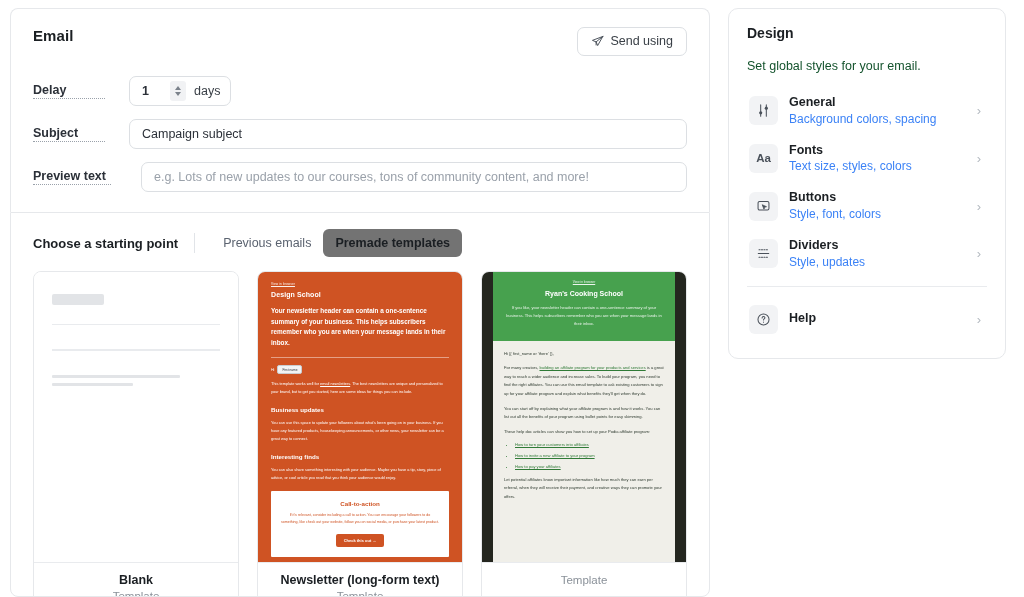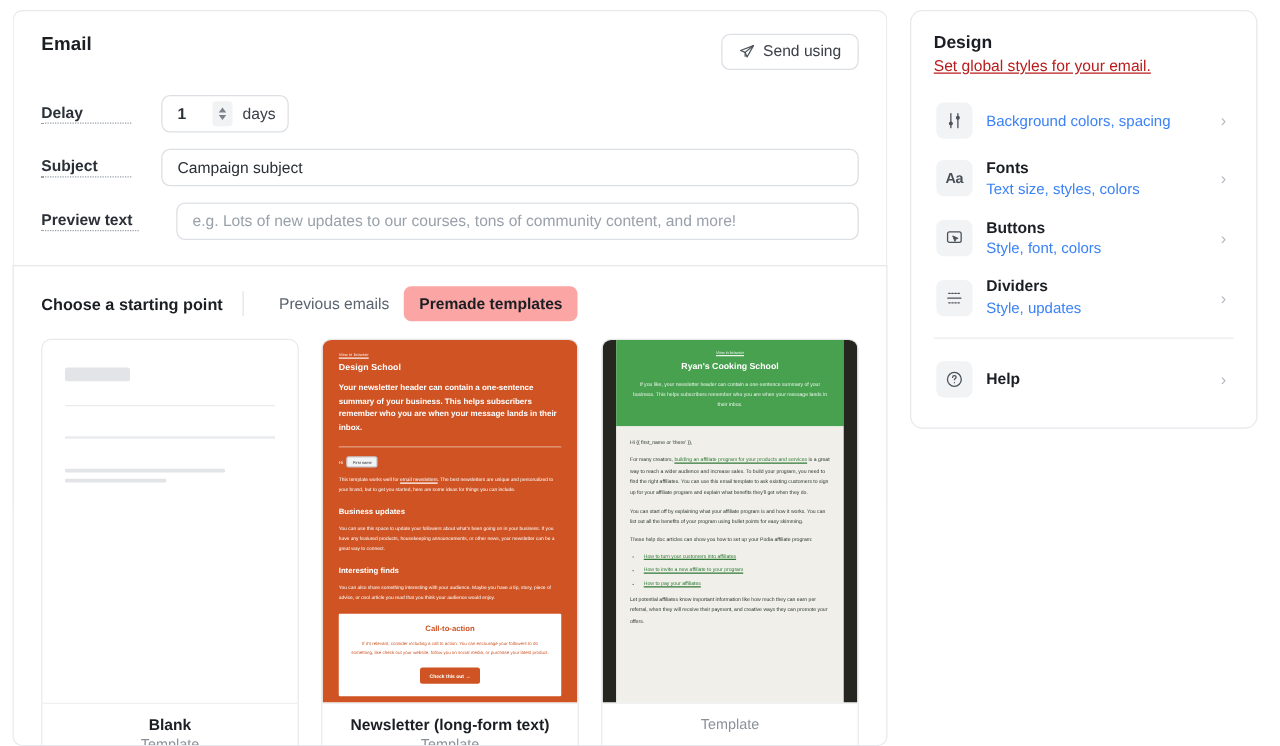--- a/index.html
+++ b/index.html
@@ -159,21 +159,21 @@
   }
   .tab {
     font-size: 12.5px;
     color: #5b6370;
     padding: 7px 12px;
     border-radius: 6px;
     cursor: pointer;
     white-space: nowrap;
   }
   .tab.active {
-    background: #fca5a5;
+    background: #737373;
     color: #1b1f23;
     font-weight: bold;
     padding-left: 12px;
   }
 
   .templates {
     display: flex;
     gap: 18px;
   }
   .tmpl-card {
@@ -268,21 +268,21 @@
   
   .sidebar {
     width: 278px;
     align-self: flex-start;
     background: #fff;
     border: 1px solid #e6e8eb;
     border-radius: 10px;
     padding: 16px 14px 14px 14px;
   }
   .sb-title { font-size: 14px; font-weight: bold; color: #1b1f23; padding: 0 4px;}
-  .sb-sub { font-size: 12.5px; color: #b91c1c; margin-top: 5px; padding: 0 4px; text-decoration: underline; }
+  .sb-sub { font-size: 12.5px; color: #14532d; margin-top: 18px; padding: 0 4px; }
   .sb-list { margin-top: 14px; }
   .sb-item {
     display: flex; align-items: center;
     gap: 11px;
     padding: 8px 6px 8px 6px;
     border-radius: 7px;
     cursor: pointer;
   }
   .sb-icon {
     width: 29px; height: 29px; flex: 0 0 29px;
@@ -444,20 +444,21 @@
 
       <div class="sb-item">
         <div class="sb-icon">
           <svg width="15" height="15" viewBox="0 0 16 16" fill="none" stroke="#4a515a" stroke-width="1.1" stroke-linecap="round">
             <path d="M5 2v12M11 2v12"></path>
             <circle cx="5" cy="10.5" r="1.7" fill="#4a515a" stroke="none"></circle>
             <circle cx="11" cy="5.5" r="1.7" fill="#4a515a" stroke="none"></circle>
           </svg>
         </div>
         <div class="sb-texts">
+          <div class="sb-name">General</div>
           <div class="sb-desc">Background colors, spacing</div>
         </div>
         <div class="chev">›</div>
       </div>
 
       <div class="sb-item">
         <div class="sb-icon">
             <span class="aa">Aa</span>
           </div>
         <div class="sb-texts">

